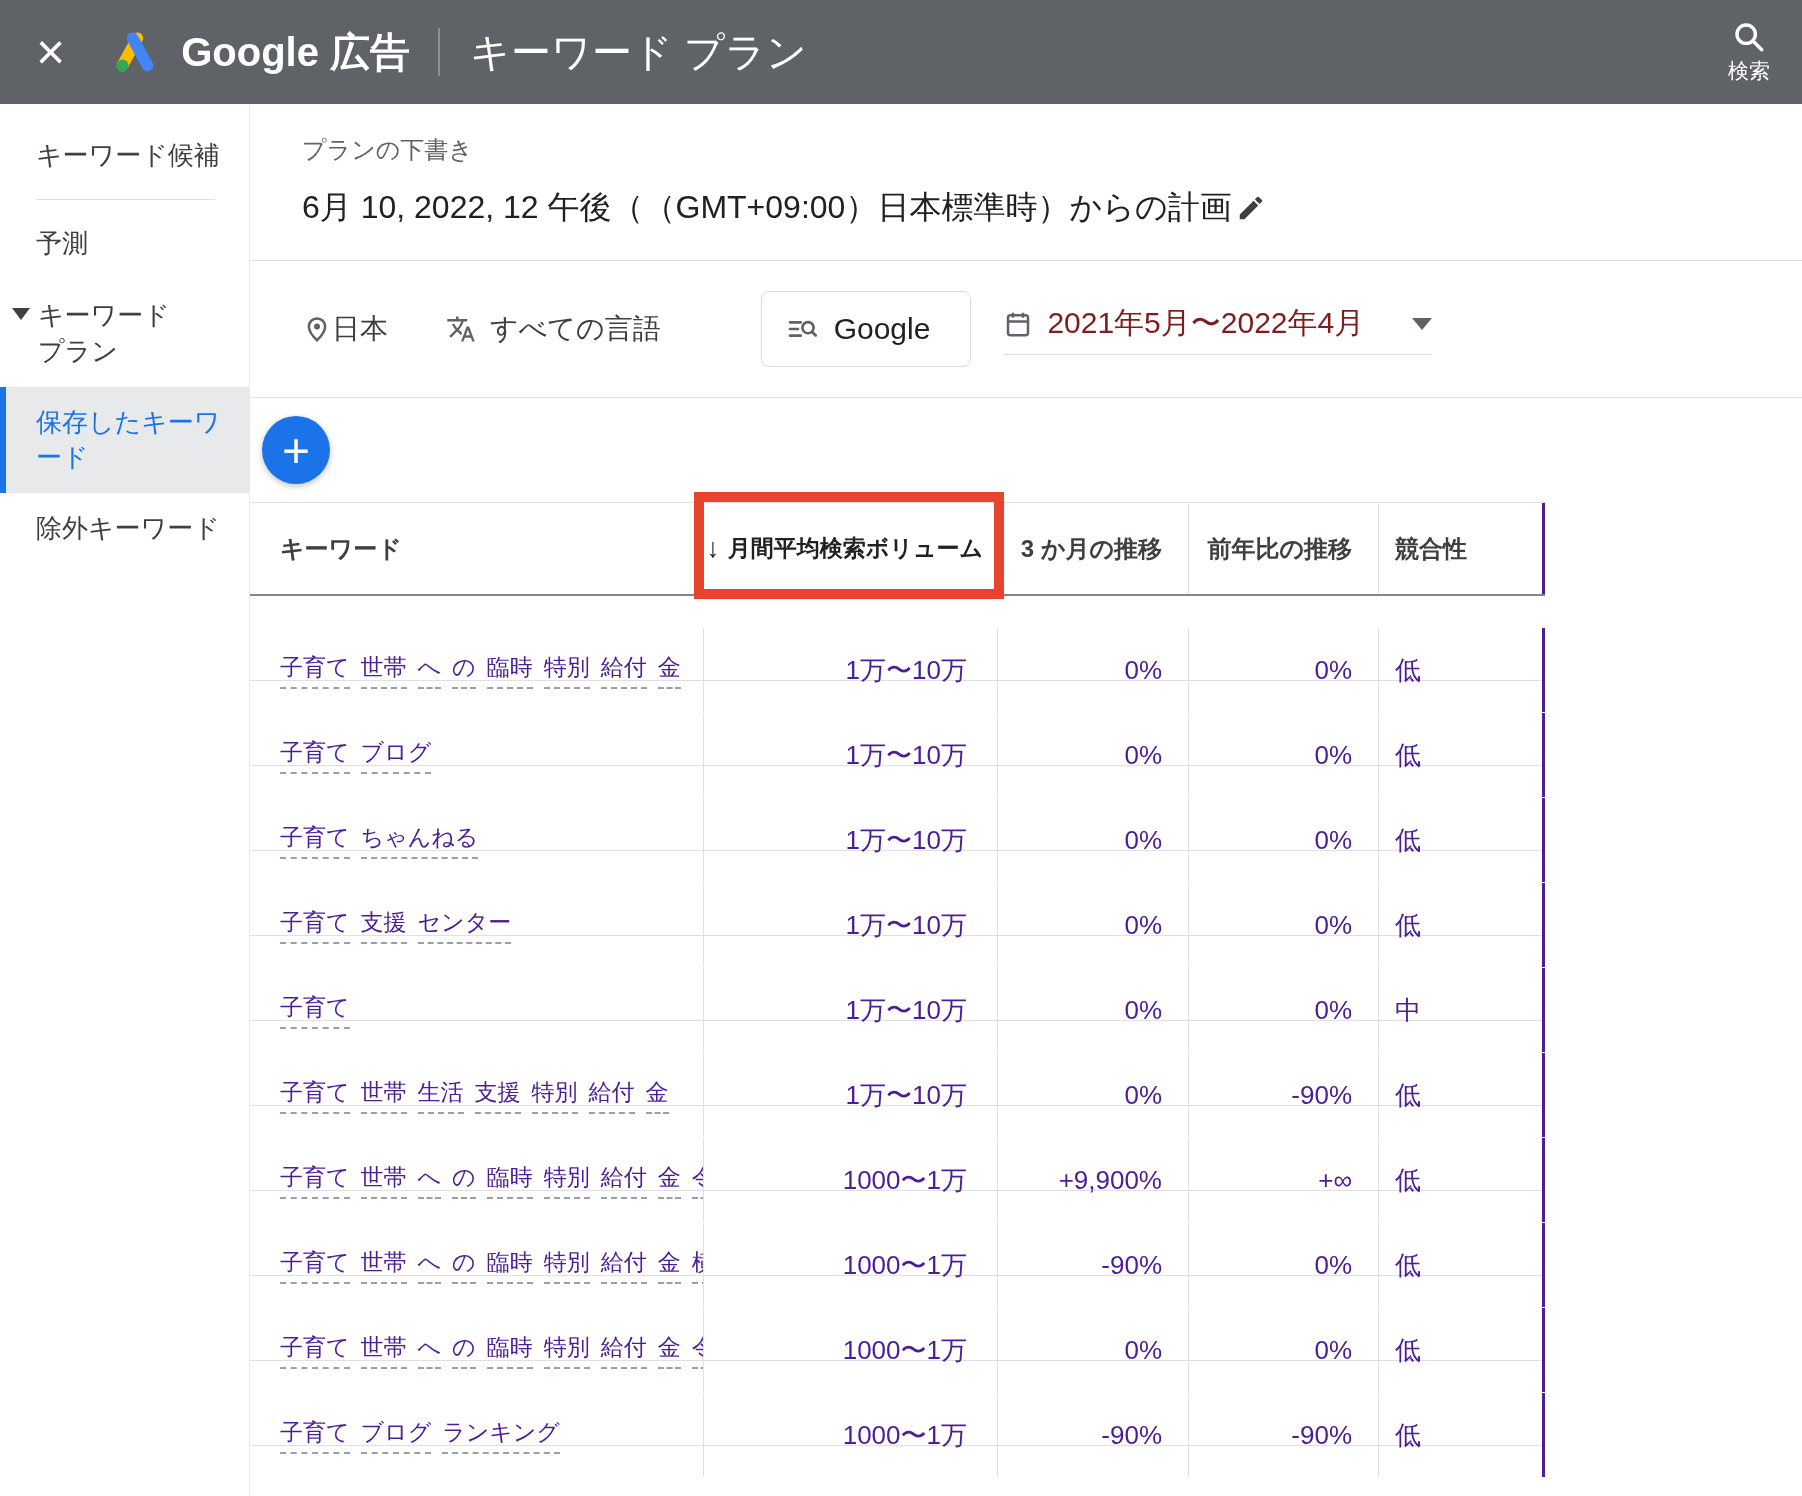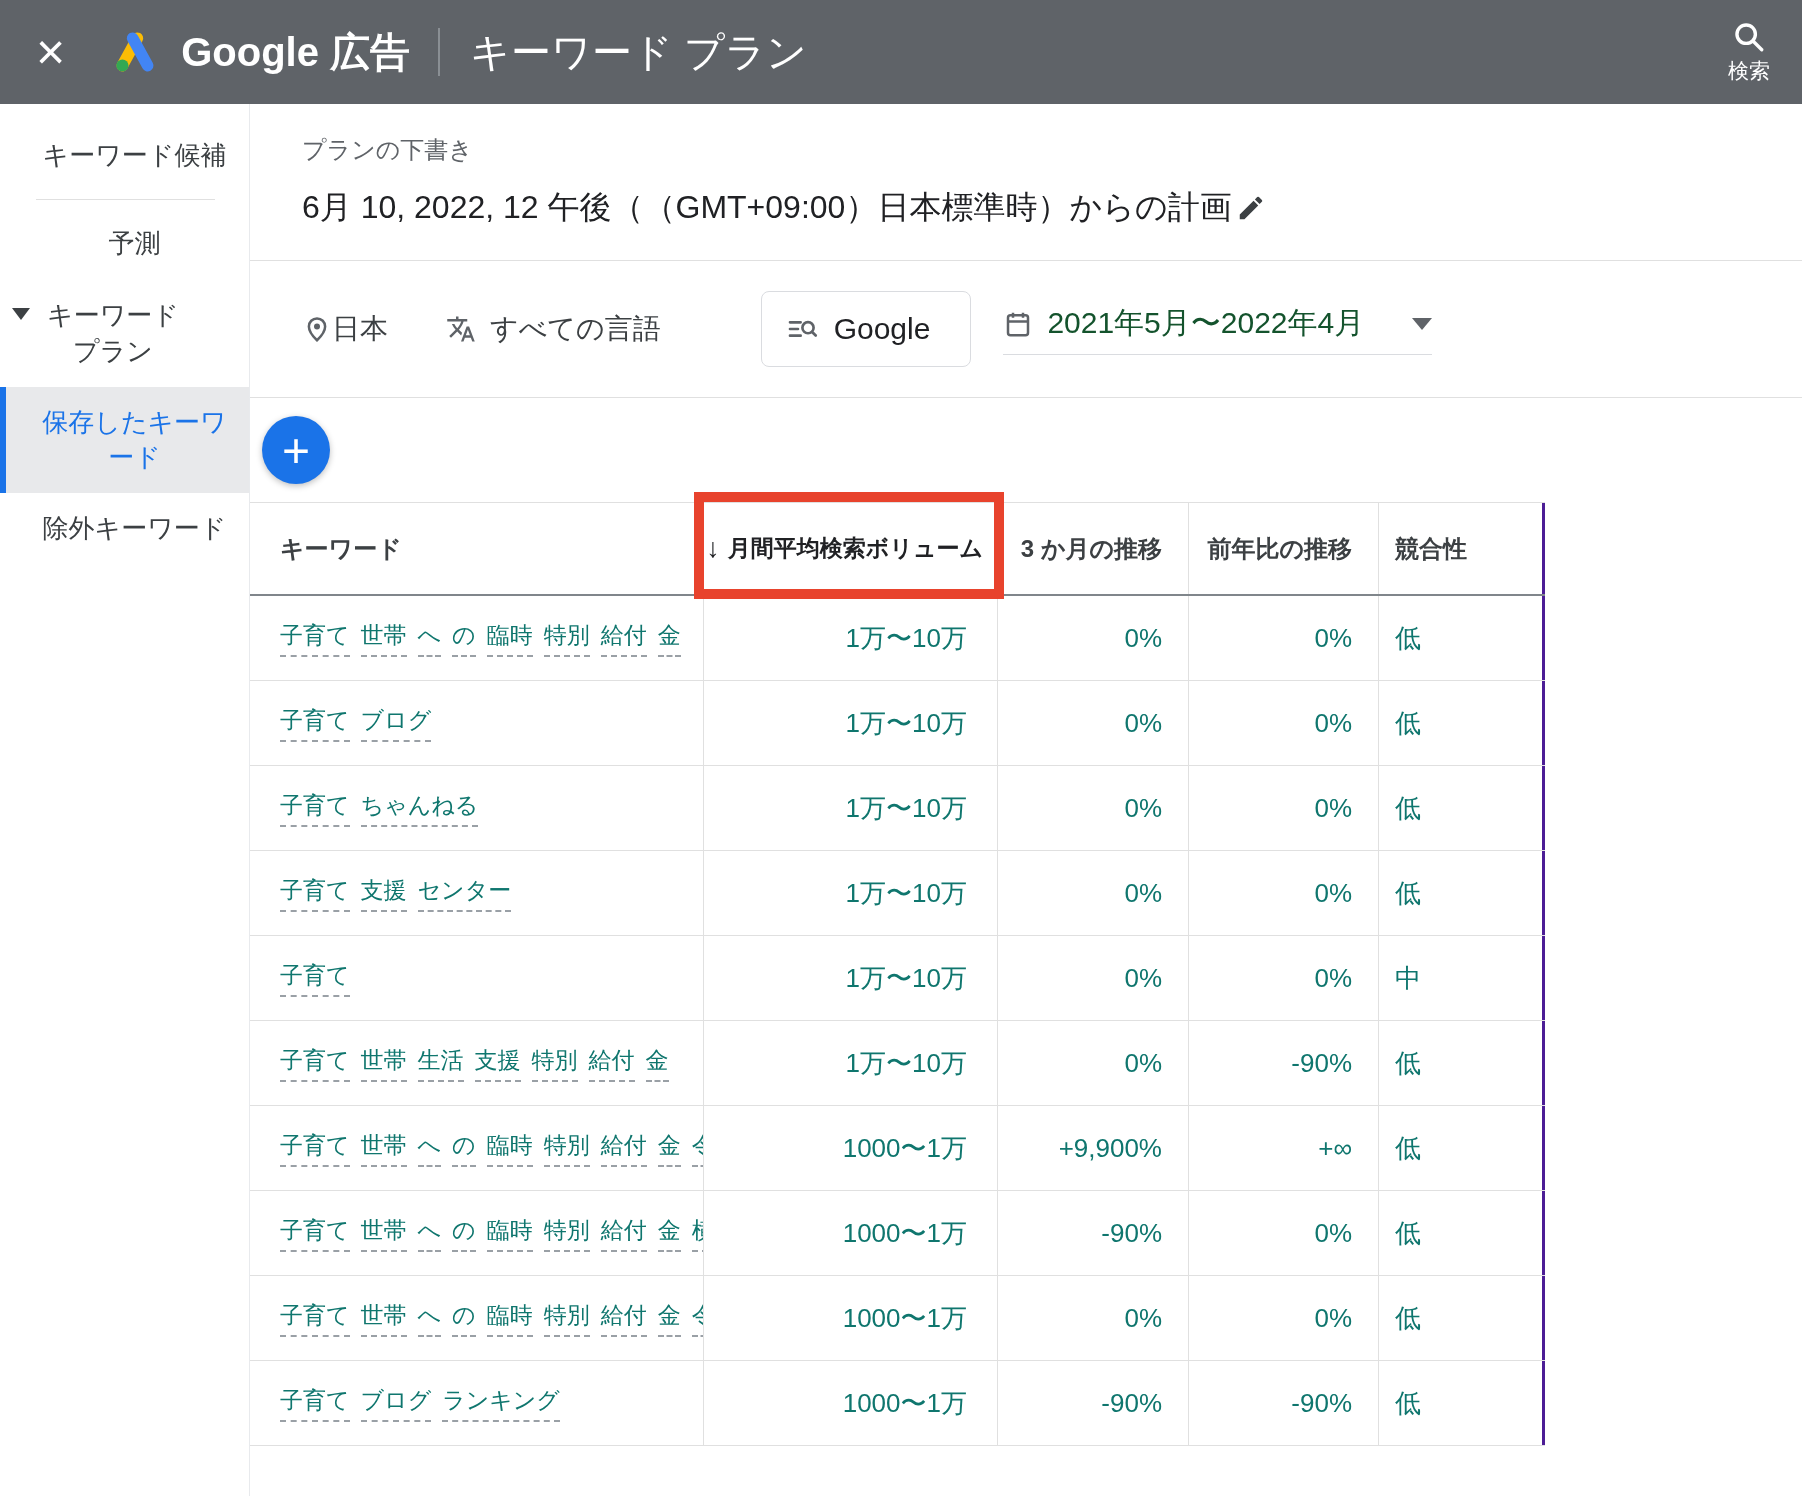--- a/index.html
+++ b/index.html
@@ -15,21 +15,21 @@
   .topbar-divider { width:2px; height:48px; background:#8a8f94; margin:0 30px 0 28px; }
   .page-title { color:#fff; font-size:40px; font-weight:400; white-space:nowrap; }
   .search-block { margin-left:auto; margin-right:32px; display:flex; flex-direction:column;
     align-items:center; color:#fff; cursor:pointer;text-align:center; }
   .search-label { font-size:21px; margin-top:3px; }
 
   
   .main-wrap { display:flex; height:1392px; }
 
   
-  .sidebar { width:250px; flex-shrink:0; border-right:1px solid #e8eaed; padding-top:16px;text-align:center; }
+  .sidebar { width:250px; flex-shrink:0; border-right:1px solid #e8eaed; padding-top:16px; }
   .side-item { font-size:26px; color:#3c4043; padding:18px 16px 18px 36px; cursor:pointer; }
   .side-divider { height:1px; background:#e0e0e0; margin:8px 34px 8px 36px; }
   .side-parent { display:flex; align-items:flex-start; padding-left:12px; }
   .caret-down { width:0; height:0; border-left:9px solid transparent; border-right:9px solid transparent;
     border-top:12px solid #3c4043; margin:11px 8px 0 0; flex-shrink:0; }
   .side-parent-label { width:150px; line-height:36px; }
   .side-item.selected { background:#e8e9eb; color:#1a73e8; border-left:6px solid #1a73e8; padding-left:30px; }
 
   
   .content { flex:1; position:relative; }
@@ -37,21 +37,21 @@
   .plan-draft { font-size:24px; color:#5f6368; }
   .plan-date { font-size:32px; color:#202124; margin-top:20px; display:flex; align-items:center; gap:4px; }
 
   .filterbar { display:flex; align-items:center; height:137px; padding-left:52px;
     border-bottom:1px solid #e0e0e0; }
   .filter-item { display:flex; align-items:center; font-size:28px; color:#3c4043; cursor:pointer; }
   .f-location { gap:0; margin-right:58px; }
   .f-language { gap:14px; margin-right:52px; }
   .f-network { border:1px solid #dadce0; border-radius:8px; padding:20px 40px 20px 24px;
     gap:16px; margin-right:32px; font-size:30px; color:#202124;margin-left:48px; }
-  .f-daterange { gap:14px; padding-bottom:10px; border-bottom:1px solid #dadce0; font-size:30px; color:#14532d; }
+  .f-daterange { gap:14px; padding-bottom:10px; border-bottom:1px solid #dadce0; font-size:30px; color:#7f1d1d; }
   .dd-arrow { width:0; height:0; border-left:10px solid transparent; border-right:10px solid transparent;
     border-top:12px solid #5f6368; margin-left:34px; }
 
   .fab { margin:18px 0 0 12px; width:68px; height:68px; border-radius:50%; border:none;
     background:#1a73e8; color:#fff; font-size:48px; font-weight:300; display:flex;
     align-items:center; justify-content:center; cursor:pointer;
     box-shadow:0 2px 6px rgba(0,0,0,.25); }
 
   
   .table { margin-top:18px; width:1295px; }
@@ -59,21 +59,21 @@
   .th, .td { height:100%; display:flex; align-items:center; }
   .th { font-size:24px; font-weight:700; color:#3c4043; }
   .c-kw   { width:453px; padding-left:30px; overflow:hidden; white-space:nowrap; }
   .c-vol  { width:294px; justify-content:flex-end; padding-right:30px; border-left:1px solid #e0e0e0; }
   .c-3m   { width:191px; justify-content:flex-end; padding-right:26px; border-left:1px solid #e0e0e0; }
   .c-yoy  { width:190px; justify-content:flex-end; padding-right:26px; border-left:1px solid #e0e0e0; }
   .c-comp { width:167px; padding-left:16px; border-left:1px solid #e0e0e0; border-right:3px solid #4c1d95; }
   .th.c-vol { font-size:23px; color:#202124; gap:8px; padding-right:14px; white-space:nowrap; }
   .sort-arrow { font-size:27px; font-weight:400; }
   .trow { display:flex; height:85px; border-bottom:1px solid #e0e0e0; }
-  .td { font-size:26px; color:#0f766e; }
+  .td { font-size:26px; color:#4c1d95;margin-top:32px; }
   .kw-word { font-size:23px; border-bottom:2px dashed #9aa0a6; padding-bottom:4px; margin-right:11px; }
 
   
   .highlight-box { position:absolute; left:444px; top:388px; width:310px; height:107px;
     border:10px solid #e8432d; pointer-events:none; }
 
   svg { display:block; }
 </style>
 </head>
 <body>

